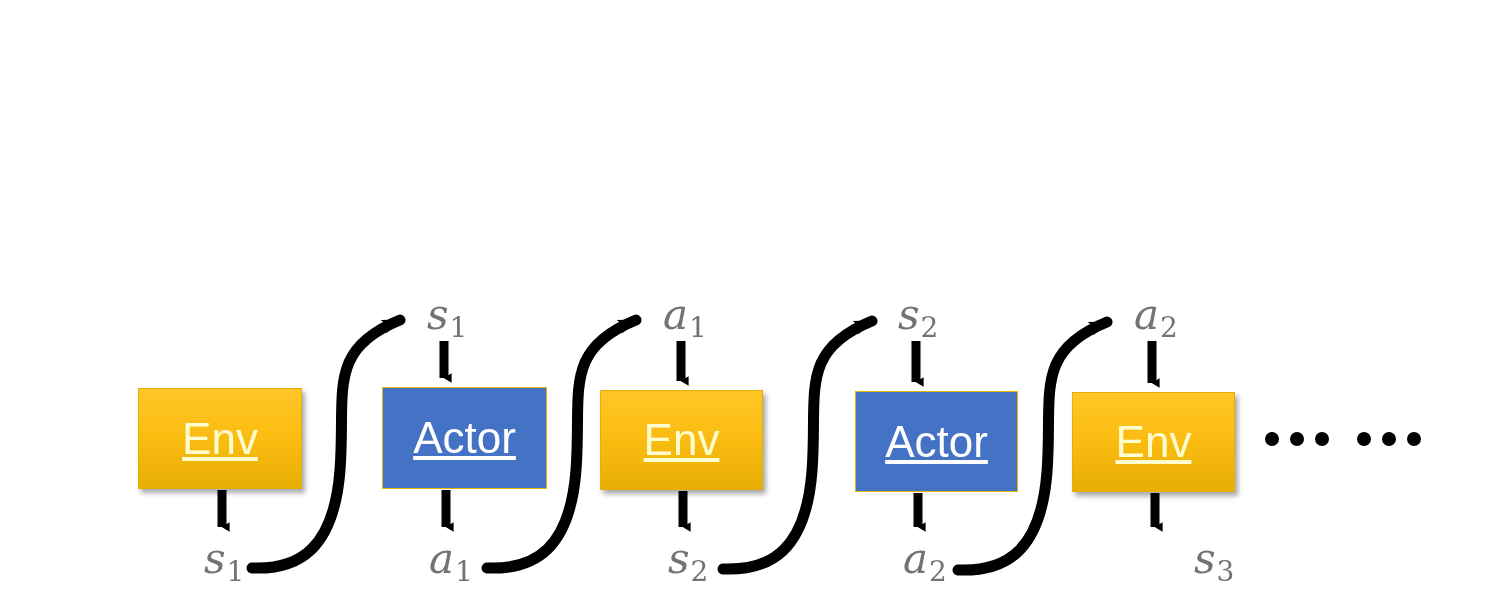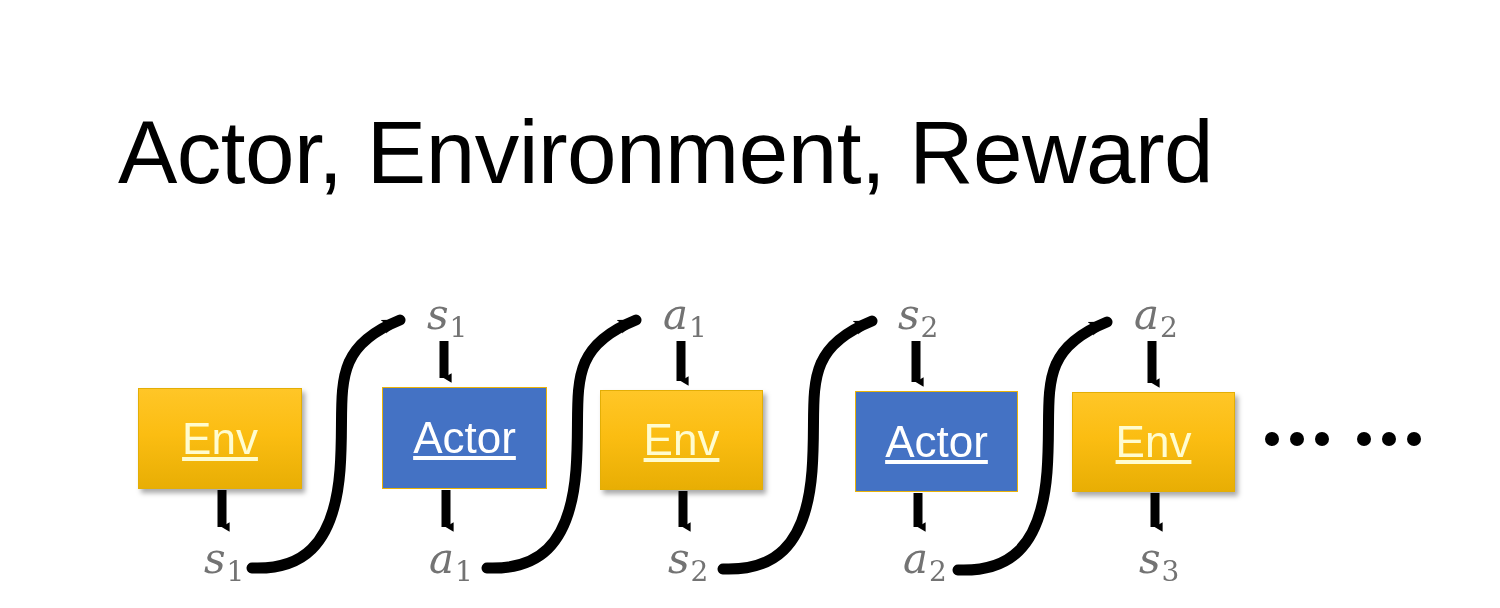--- a/index.html
+++ b/index.html
@@ -107,21 +107,20 @@
   #ellipsis .gap {
     width: 6px;
     height: 1px;
   }
 </style>
 </head>
 <body>
 
 <div id="slide">
 
-  <div id="slide-title">Actor, Environment, Reward</div>
 
   <svg id="diagram-svg" viewBox="0 0 1500 608" xmlns="http://www.w3.org/2000/svg">
 
     <defs>
       <marker id="head-down" markerWidth="10" markerHeight="9" refX="5" refY="8.2" orient="auto" markerUnits="userSpaceOnUse">
         <path d="M0.2,0.6 L9.8,0.6 L5,8.6 Z" fill="#000000"></path>
       </marker>
       <marker id="head-curve" markerWidth="20" markerHeight="16" refX="18" refY="8" orient="auto" markerUnits="userSpaceOnUse">
         <path d="M0,0.6 L19.5,8 L0,15.4 L4.4,8 Z" fill="#000000"></path>
       </marker>
@@ -188,21 +187,21 @@
   </div>
   <div class="math-label" style="left:429px; top:538px;">
     <span class="mvar">a</span><span class="msub">1</span>
   </div>
   <div class="math-label" style="left:668px; top:538px;">
     <span class="mvar">s</span><span class="msub">2</span>
   </div>
   <div class="math-label" style="left:903px; top:538px;">
     <span class="mvar">a</span><span class="msub">2</span>
   </div>
-  <div class="math-label" style="left:1139px; top:538px;text-align:center;">
+  <div class="math-label" style="left:1194px; top:538px;text-align:center;">
     <span class="mvar">s</span><span class="msub">3</span>
   </div>
 
   <div id="ellipsis" style="left:1265px; top:432px;">
     <span class="dot"></span>
     <span class="dot"></span>
     <span class="dot"></span>
     <span class="gap"></span>
     <span class="dot"></span>
     <span class="dot"></span>

